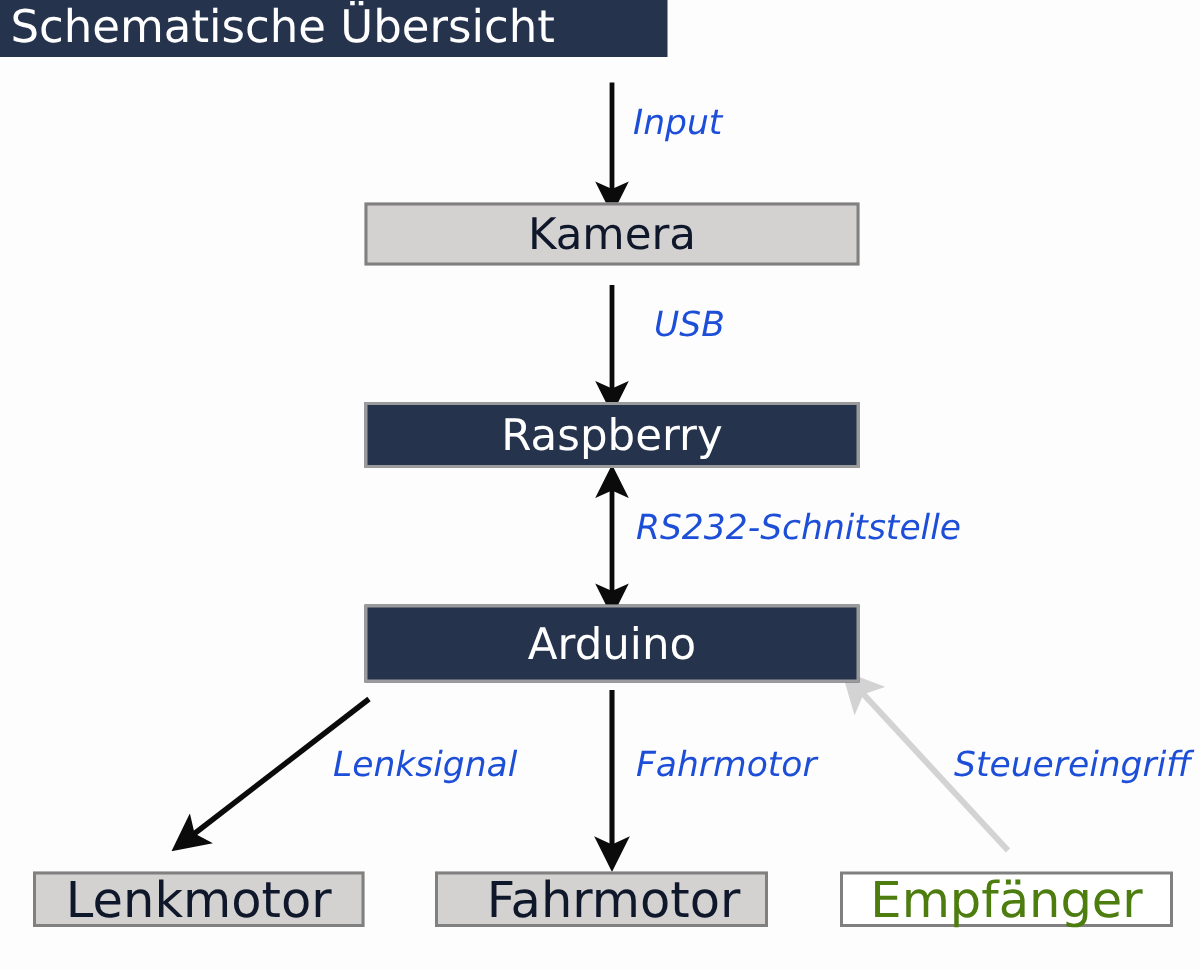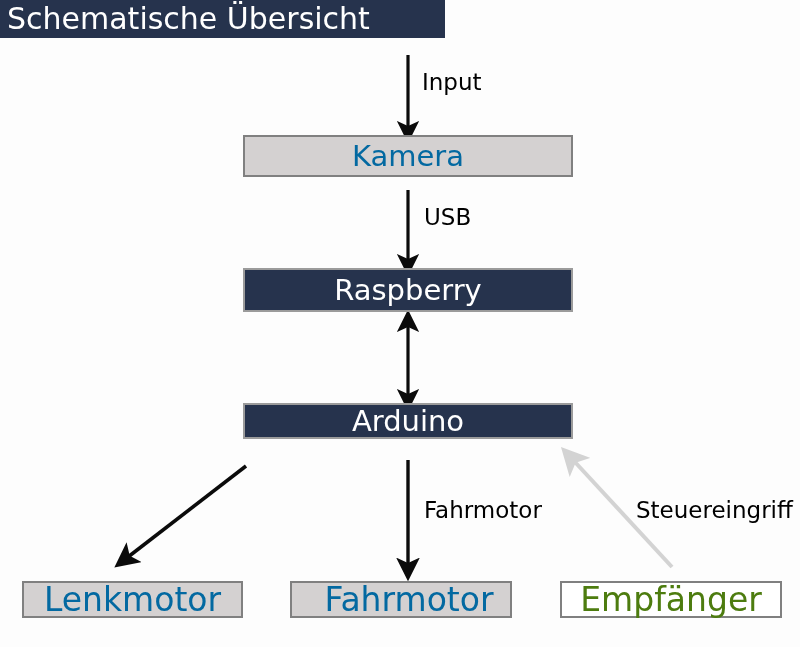--- a/index.html
+++ b/index.html
@@ -45,42 +45,43 @@
     justify-content: center;
     border: 2px solid #808080;
     white-space: nowrap;
   }
   .node-label {
     display: block;
     line-height: 1;
   }
   .node.fill-gray {
     background: #d4d1d1;
-    color: #0369a1;
+    color: #0f172a;
   }
   .node.fill-navy {
     background: #26334d;
     color: #ffffff;
     border-color: #9b9b9b;
   }
   .node.fill-white {
     background: #ffffff;
     color: #4d7c0f;
   }
 
   .node.big  { font-size: 29px; }
   .node.small{ font-size: 33px; }
 
   
   .edge-label {
     position: absolute;
-    color: #000000;
+    color: #1d4ed8;
     font-size: 23px;
     line-height: 1;
     white-space: nowrap;
+    font-style: italic;
   }
 
   
   #arrows {
     position: absolute;
     left: 0;
     top: 0;
     width: 800px;
     height: 647px;
     pointer-events: none;
@@ -120,39 +121,41 @@
   </svg>
 
   <div class="node big fill-gray" style="left:243px; top:135px; width:330px; height:42px;">
     <span class="node-label">Kamera</span>
   </div>
 
   <div class="node big fill-navy" style="left:243px; top:268px; width:330px; height:44px;">
     <span class="node-label">Raspberry</span>
   </div>
 
-  <div class="node big fill-navy" style="left:243px; top:403px; width:330px; height:36px;">
+  <div class="node big fill-navy" style="left:243px; top:403px; width:330px; height:52px;">
     <span class="node-label">Arduino</span>
   </div>
 
   <div class="node small fill-gray" style="left:22px; top:581px; width:221px; height:37px;">
     <span class="node-label">Lenkmotor</span>
   </div>
 
   <div class="node small fill-gray" style="left:290px; top:581px; width:222px; height:37px;padding-left:16px;">
     <span class="node-label">Fahrmotor</span>
   </div>
 
   <div class="node small fill-white" style="left:560px; top:581px; width:222px; height:37px;">
     <span class="node-label">Empfänger</span>
   </div>
 
   <div class="edge-label" style="left:422px; top:71px;">Input</div>
 
-  <div class="edge-label" style="left:424px; top:206px;">USB</div>
+  <div class="edge-label" style="left:436px; top:206px;">USB</div>
 
+  <div class="edge-label" style="left:424px; top:341px;">RS232-Schnitstelle</div>
 
+  <div class="edge-label" style="left:222px; top:499px;">Lenksignal</div>
 
   <div class="edge-label" style="left:424px; top:499px;">Fahrmotor</div>
 
   <div class="edge-label" style="left:636px; top:499px;">Steuereingriff</div>
 
 </div>
 
 </body></html>

